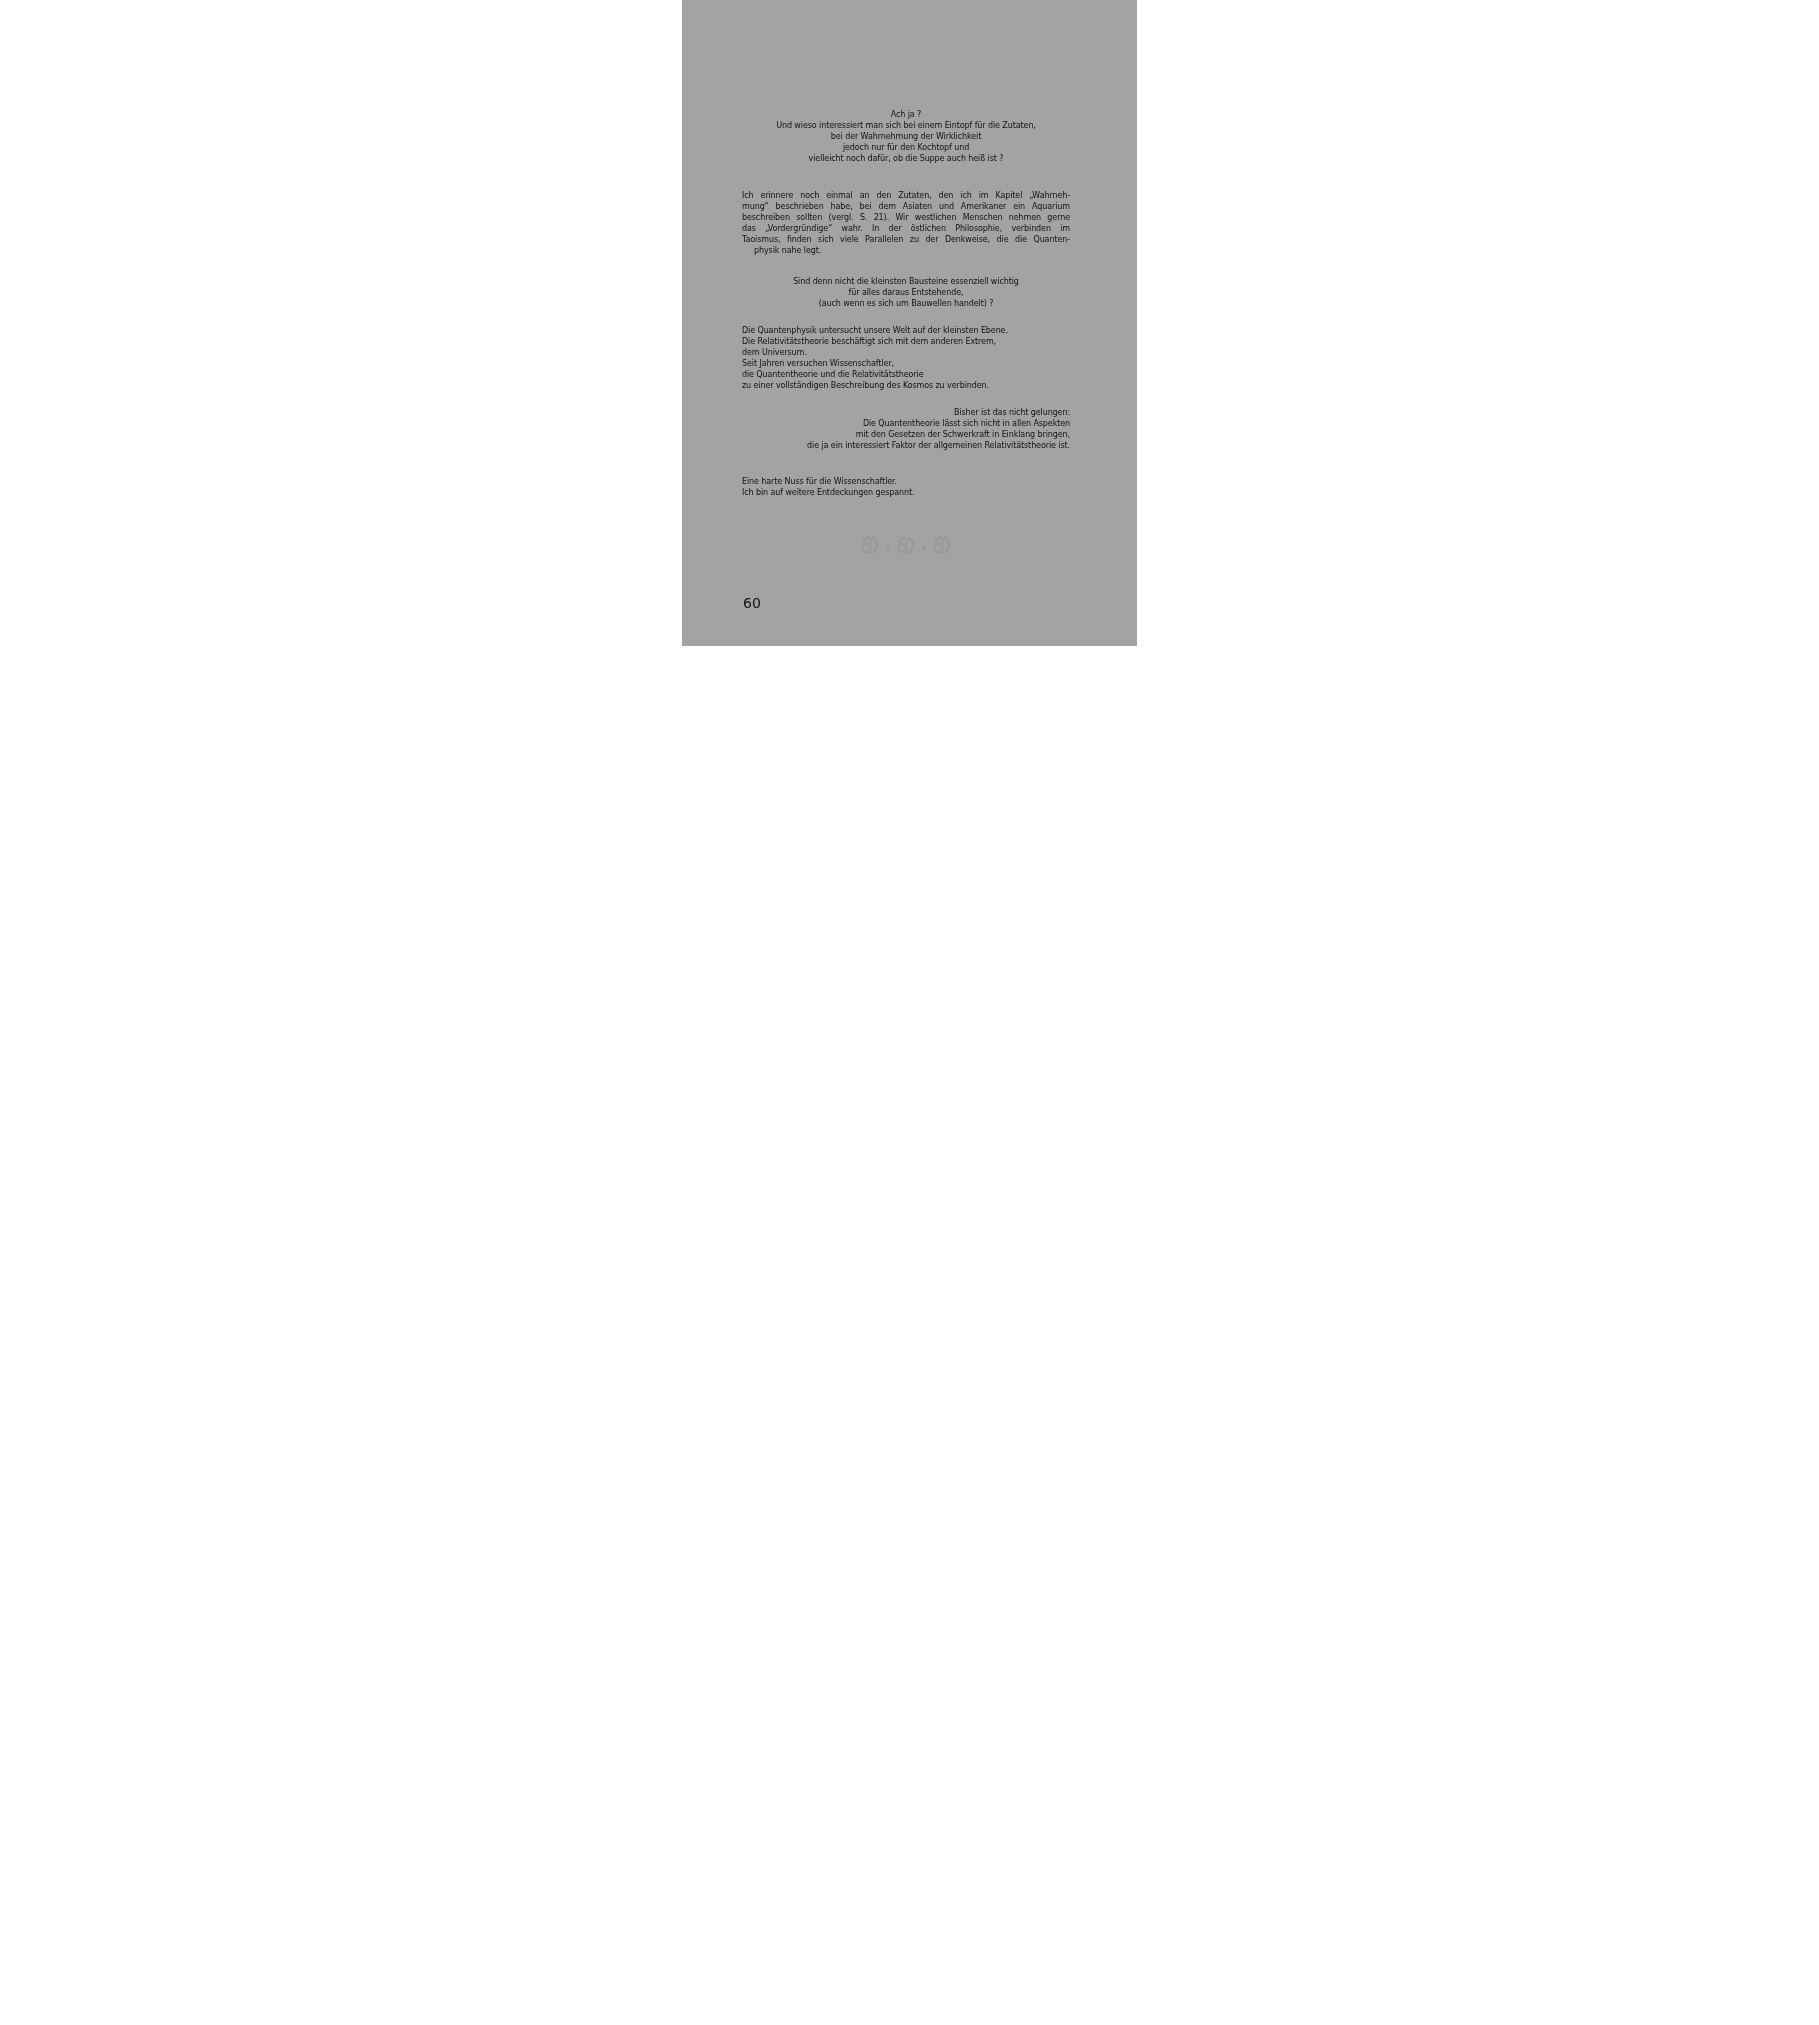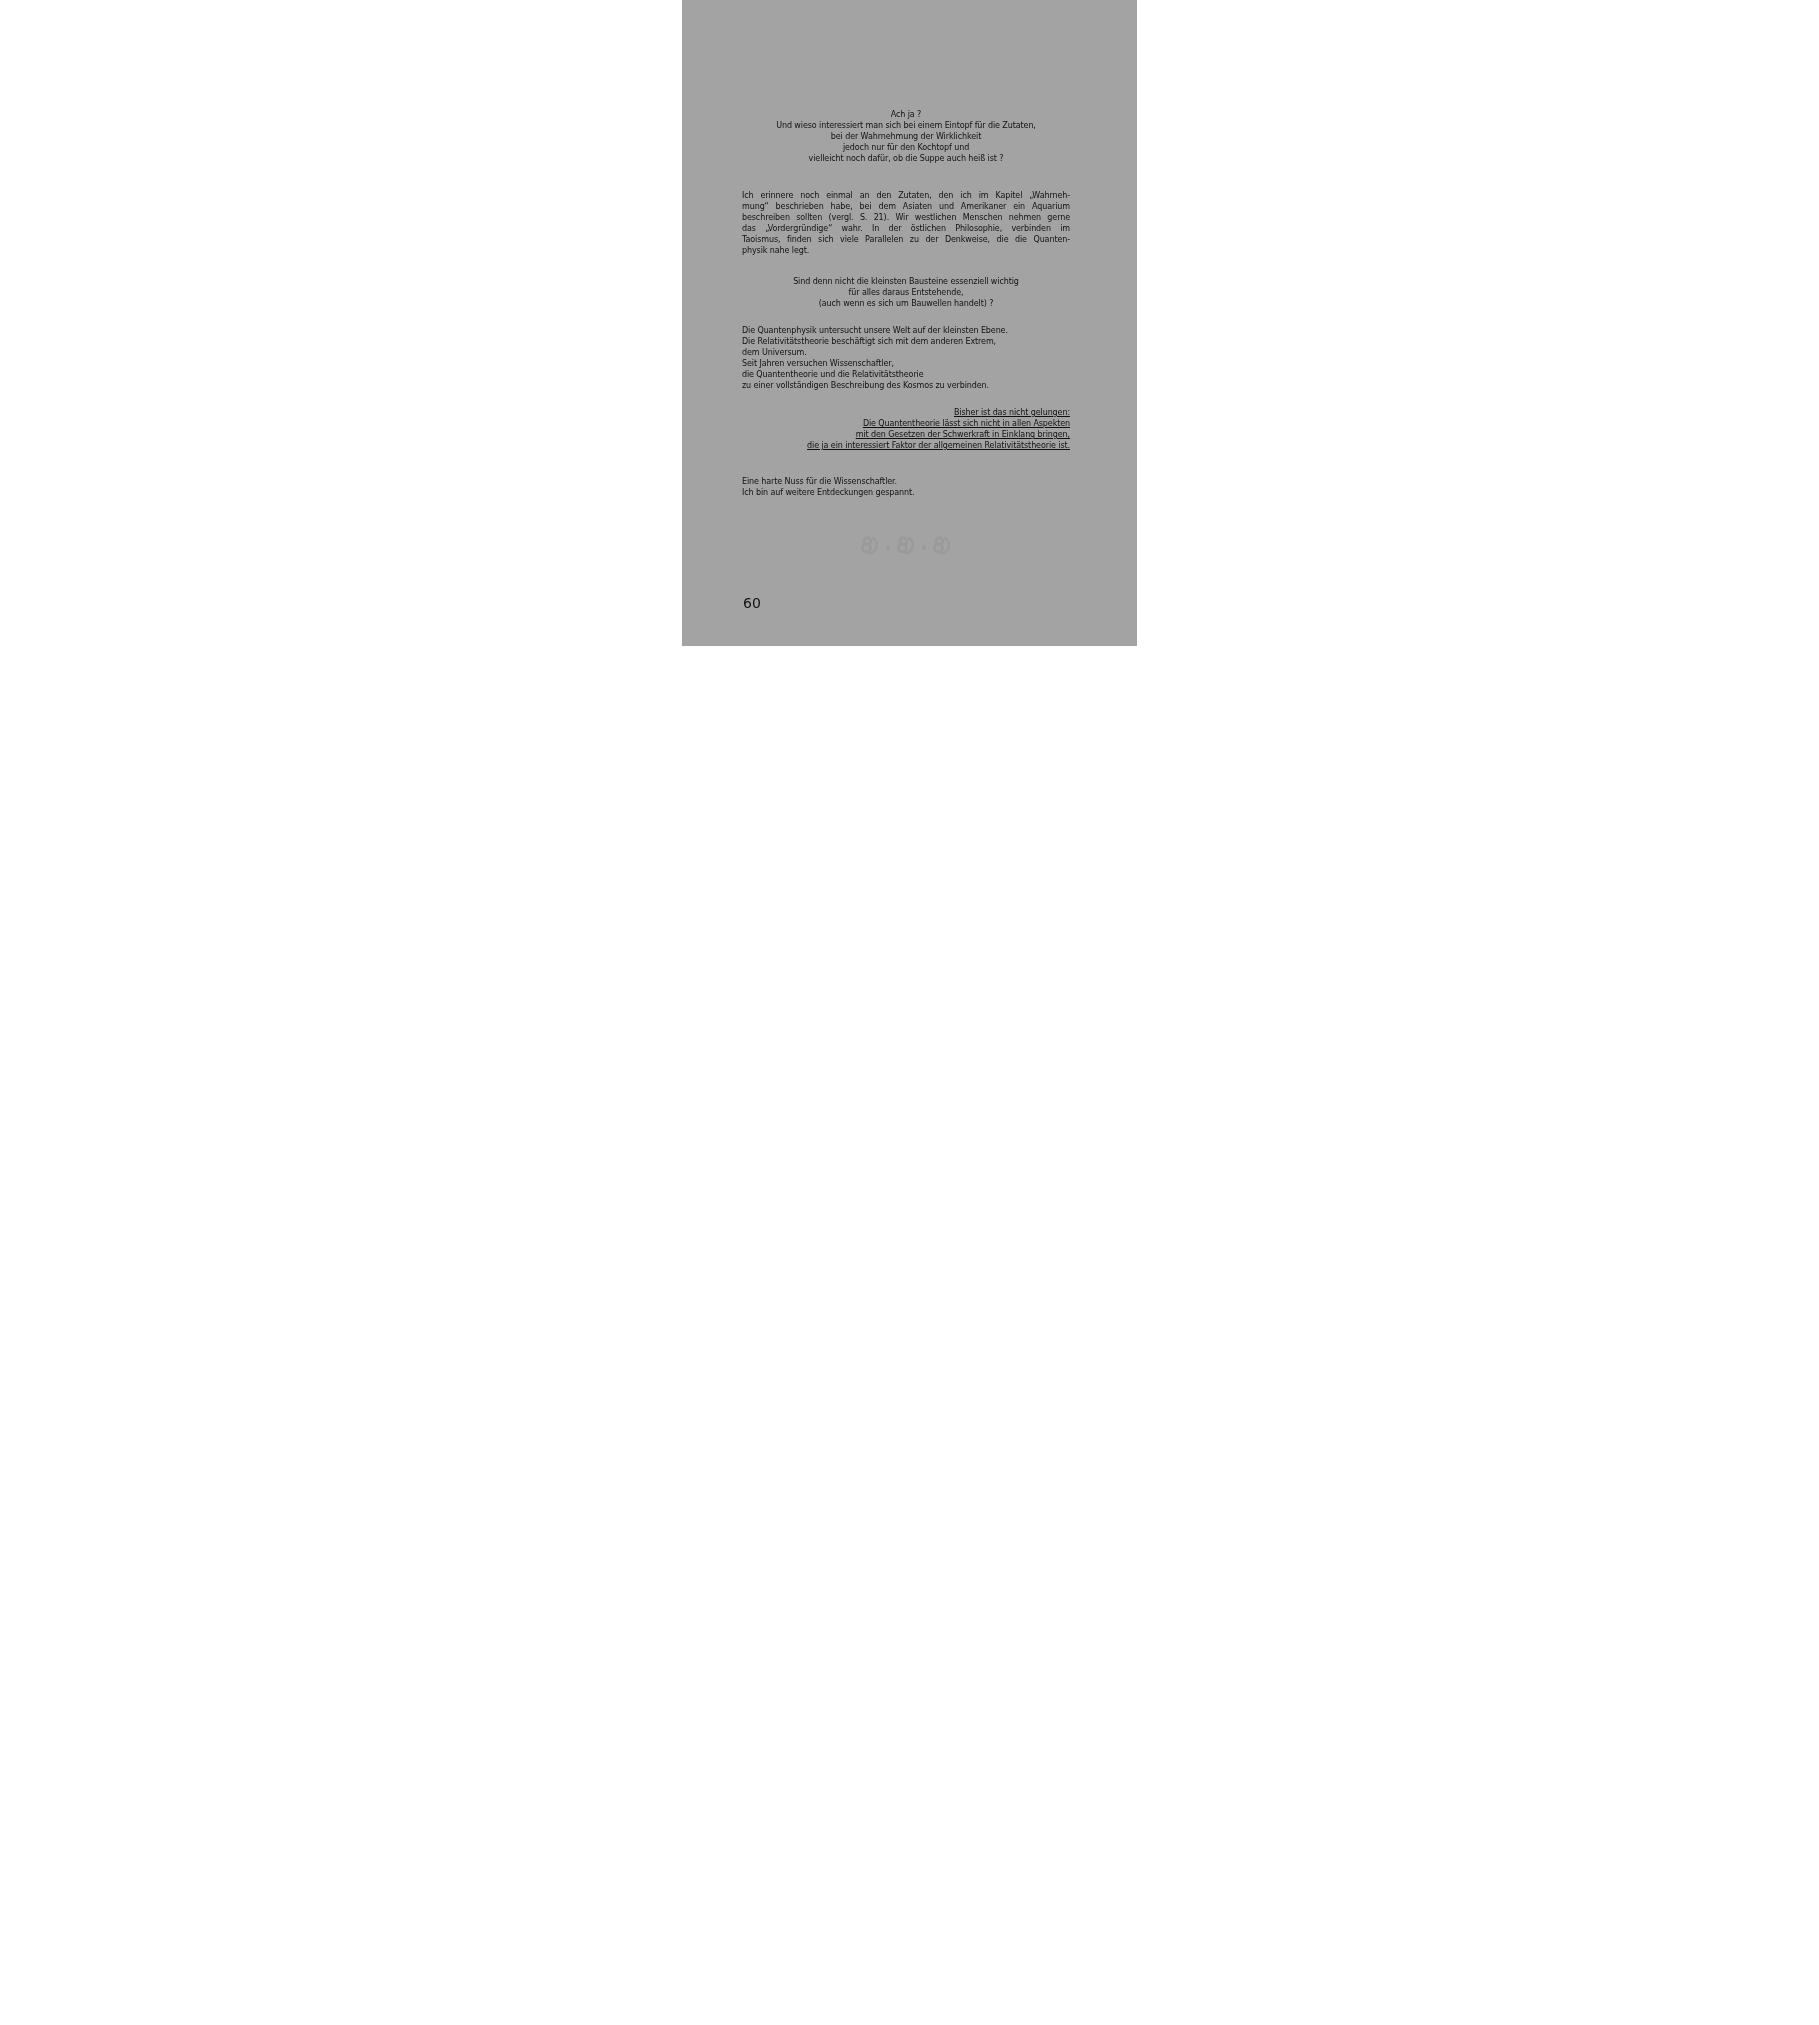--- a/index.html
+++ b/index.html
@@ -17,29 +17,30 @@
     padding: 109px 67px 0 60px;
     font-family: "DejaVu Sans", "Liberation Sans", sans-serif;
     font-size: 8px;
     line-height: 11px;
     letter-spacing: -0.1px;
     color: #111111;
   }
   .line { white-space: nowrap; }
   .block-centered { text-align: center; }
   .block-left { text-align: left; }
-  .block-right { text-align: right; text-decoration: underline; }
+  .block-right { text-align: right; }
   .block-justified .line {
     white-space: normal;
     text-align: justify;
     text-align-last: justify;
   }
   .block-justified .line.last {
     text-align: left;
     text-align-last: left;
+    margin-left: 12px;
   }
   .mt-paragraph { margin-top: 25.5px; }
   .mt-question  { margin-top: 20px; }
   .mt-facts     { margin-top: 16.6px; }
   .mt-status    { margin-top: 16px; }
   .mt-closing   { margin-top: 25px; }
   .ornament-row {
     margin-top: 38px;
     display: flex;
     align-items: center;

